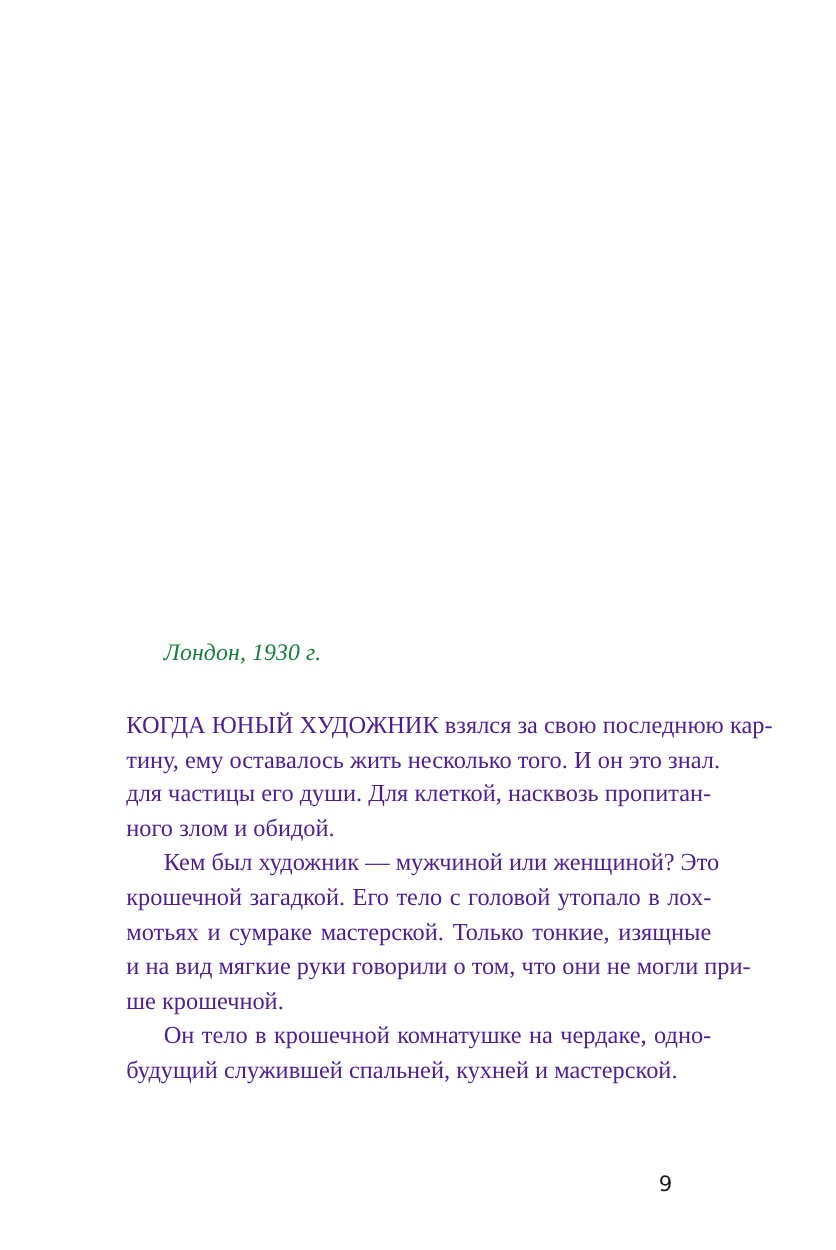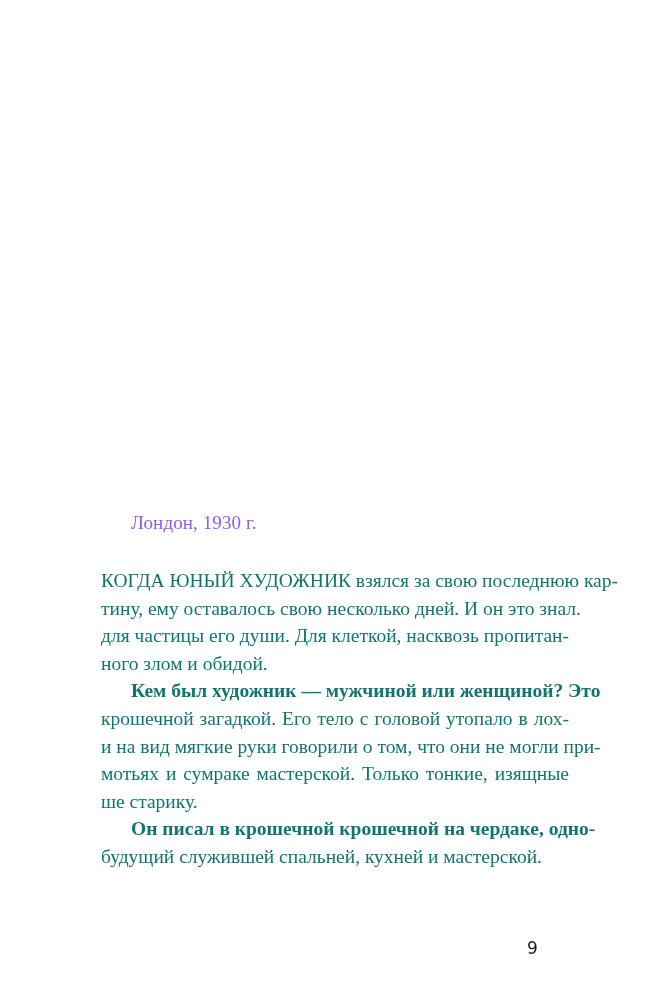--- a/index.html
+++ b/index.html
@@ -18,48 +18,48 @@
     .page {
       position: absolute;
       left: 0; top: 0;
       width: 669px; height: 1000px;
     }
     .place-date {
       position: absolute;
       left: 131px;
       top: 512px;
       font-family: "Liberation Serif", "DejaVu Serif", serif;
+      font-style: italic;
       font-size: 19px;
       letter-spacing: 0.1px;
-      color: #8b5cf6;
+      color: #15803d;
     }
     .body-text {
       position: absolute;
       left: 101px;
       top: 567px;
       width: 468px;
     }
     .line {
       display: block;
       height: 27.6px;
       line-height: 27.6px;
       font-family: "Liberation Serif", "DejaVu Serif", serif;
       font-size: 19.5px;
       white-space: nowrap;
       text-align: justify;
       text-align-last: justify;
-      color: #0f766e;
+      color: #4c1d95;
     }
     .line.last {
       text-align-last: left;
       font-family: Liberation Serif, serif;
     }
     .line.indent {
       padding-left: 30px;
-      font-weight: bold;
     }
     .page-number {
       position: absolute;
       left: 527px;
       top: 938px;
       font-family: "DejaVu Sans", "Liberation Sans", sans-serif;
       font-size: 17px;
       color: #1c1c1c;
     }
   </style>
@@ -67,33 +67,33 @@
 <body>
 
 <div class="page">
 
   <div class="place-date">Лондон, 1930 г.</div>
 
   <div class="body-text">
 
     <div>
       <span class="line">КОГДА ЮНЫЙ ХУДОЖНИК взялся за свою последнюю кар-</span>
-      <span class="line">тину, ему оставалось свою несколько дней. И он это знал.</span>
+      <span class="line">тину, ему оставалось жить несколько того. И он это знал.</span>
       <span class="line">для частицы его души. Для клеткой, насквозь пропитан-</span>
       <span class="line last">ного злом и обидой.</span>
     </div>
 
     <div>
       <span class="line indent">Кем был художник — мужчиной или женщиной? Это</span>
       <span class="line">крошечной загадкой. Его тело с головой утопало в лох-</span>
+      <span class="line">мотьях и сумраке мастерской. Только тонкие, изящные</span>
       <span class="line">и на вид мягкие руки говорили о том, что они не могли при-</span>
-      <span class="line">мотьях и сумраке мастерской. Только тонкие, изящные</span>
-      <span class="line last">ше старику.</span>
+      <span class="line last">ше крошечной.</span>
     </div>
 
     <div>
-      <span class="line indent">Он писал в крошечной крошечной на чердаке, одно-</span>
+      <span class="line indent">Он тело в крошечной комнатушке на чердаке, одно-</span>
       <span class="line last">будущий служившей спальней, кухней и мастерской.</span>
     </div>
   </div>
 
   <div class="page-number">9</div>
 </div>
 
 </body></html>

